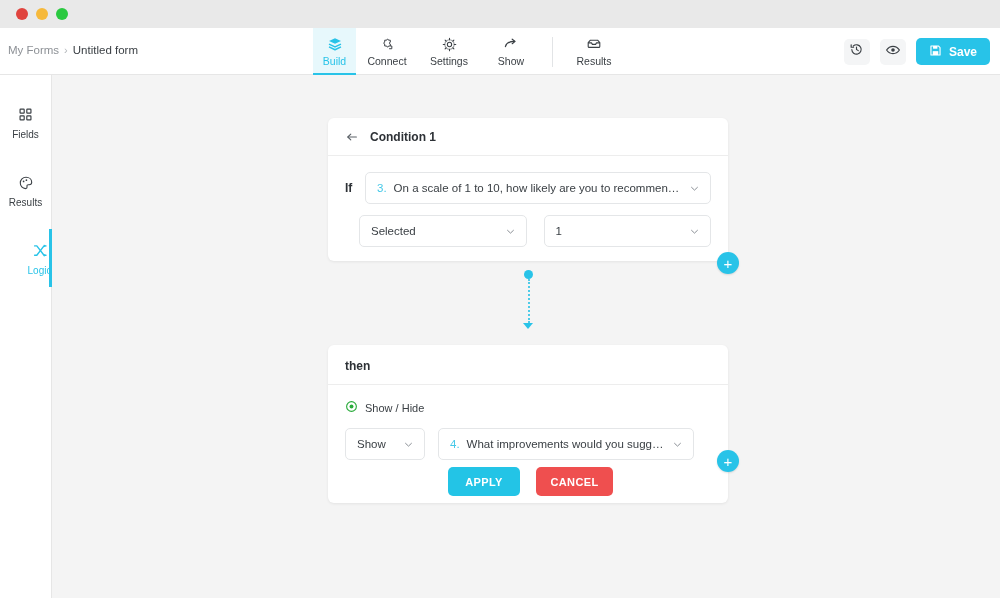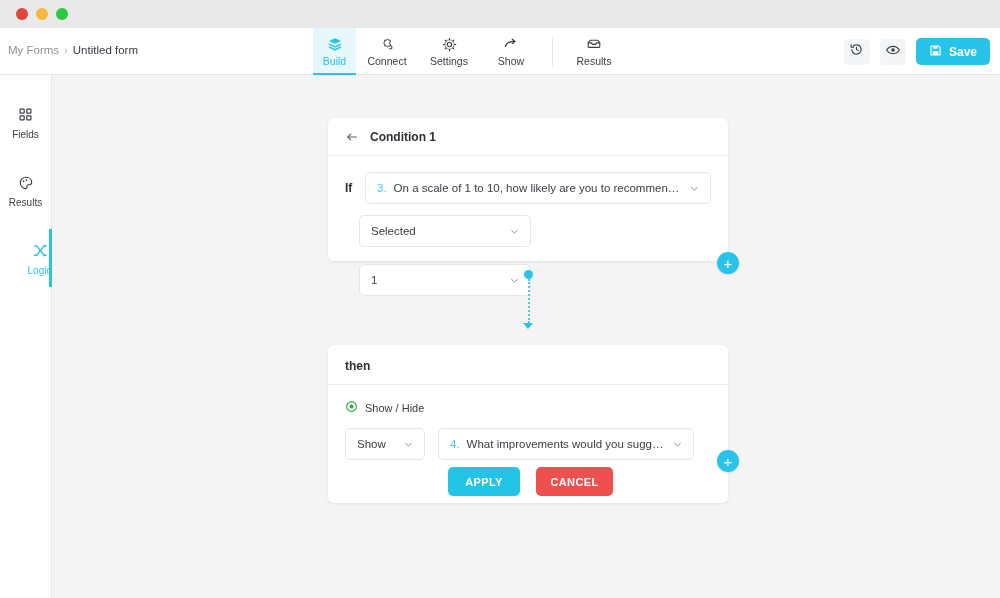--- a/index.html
+++ b/index.html
@@ -173,21 +173,20 @@
   }
   .qnum { color: #45c8e8; margin-right: 7px; }
   .caret {
     width: 9px; height: 9px; flex: none;
     display: flex; align-items: center; justify-content: center;
   }
 
   .row-ops {
     display: flex; gap: 17px;
     padding: 11px 17px 0 31px;
-    flex-direction: column;
   }
   .sel-selected { width: 172px; }
   .sel-value    { width: 172px; }
 
   .plus-btn {
     position: absolute;
     width: 22px; height: 22px; border-radius: 50%;
     background: #28c3e8; color: #fff;
     display: flex; align-items: center; justify-content: center;
     font-size: 15px; line-height: 1;

